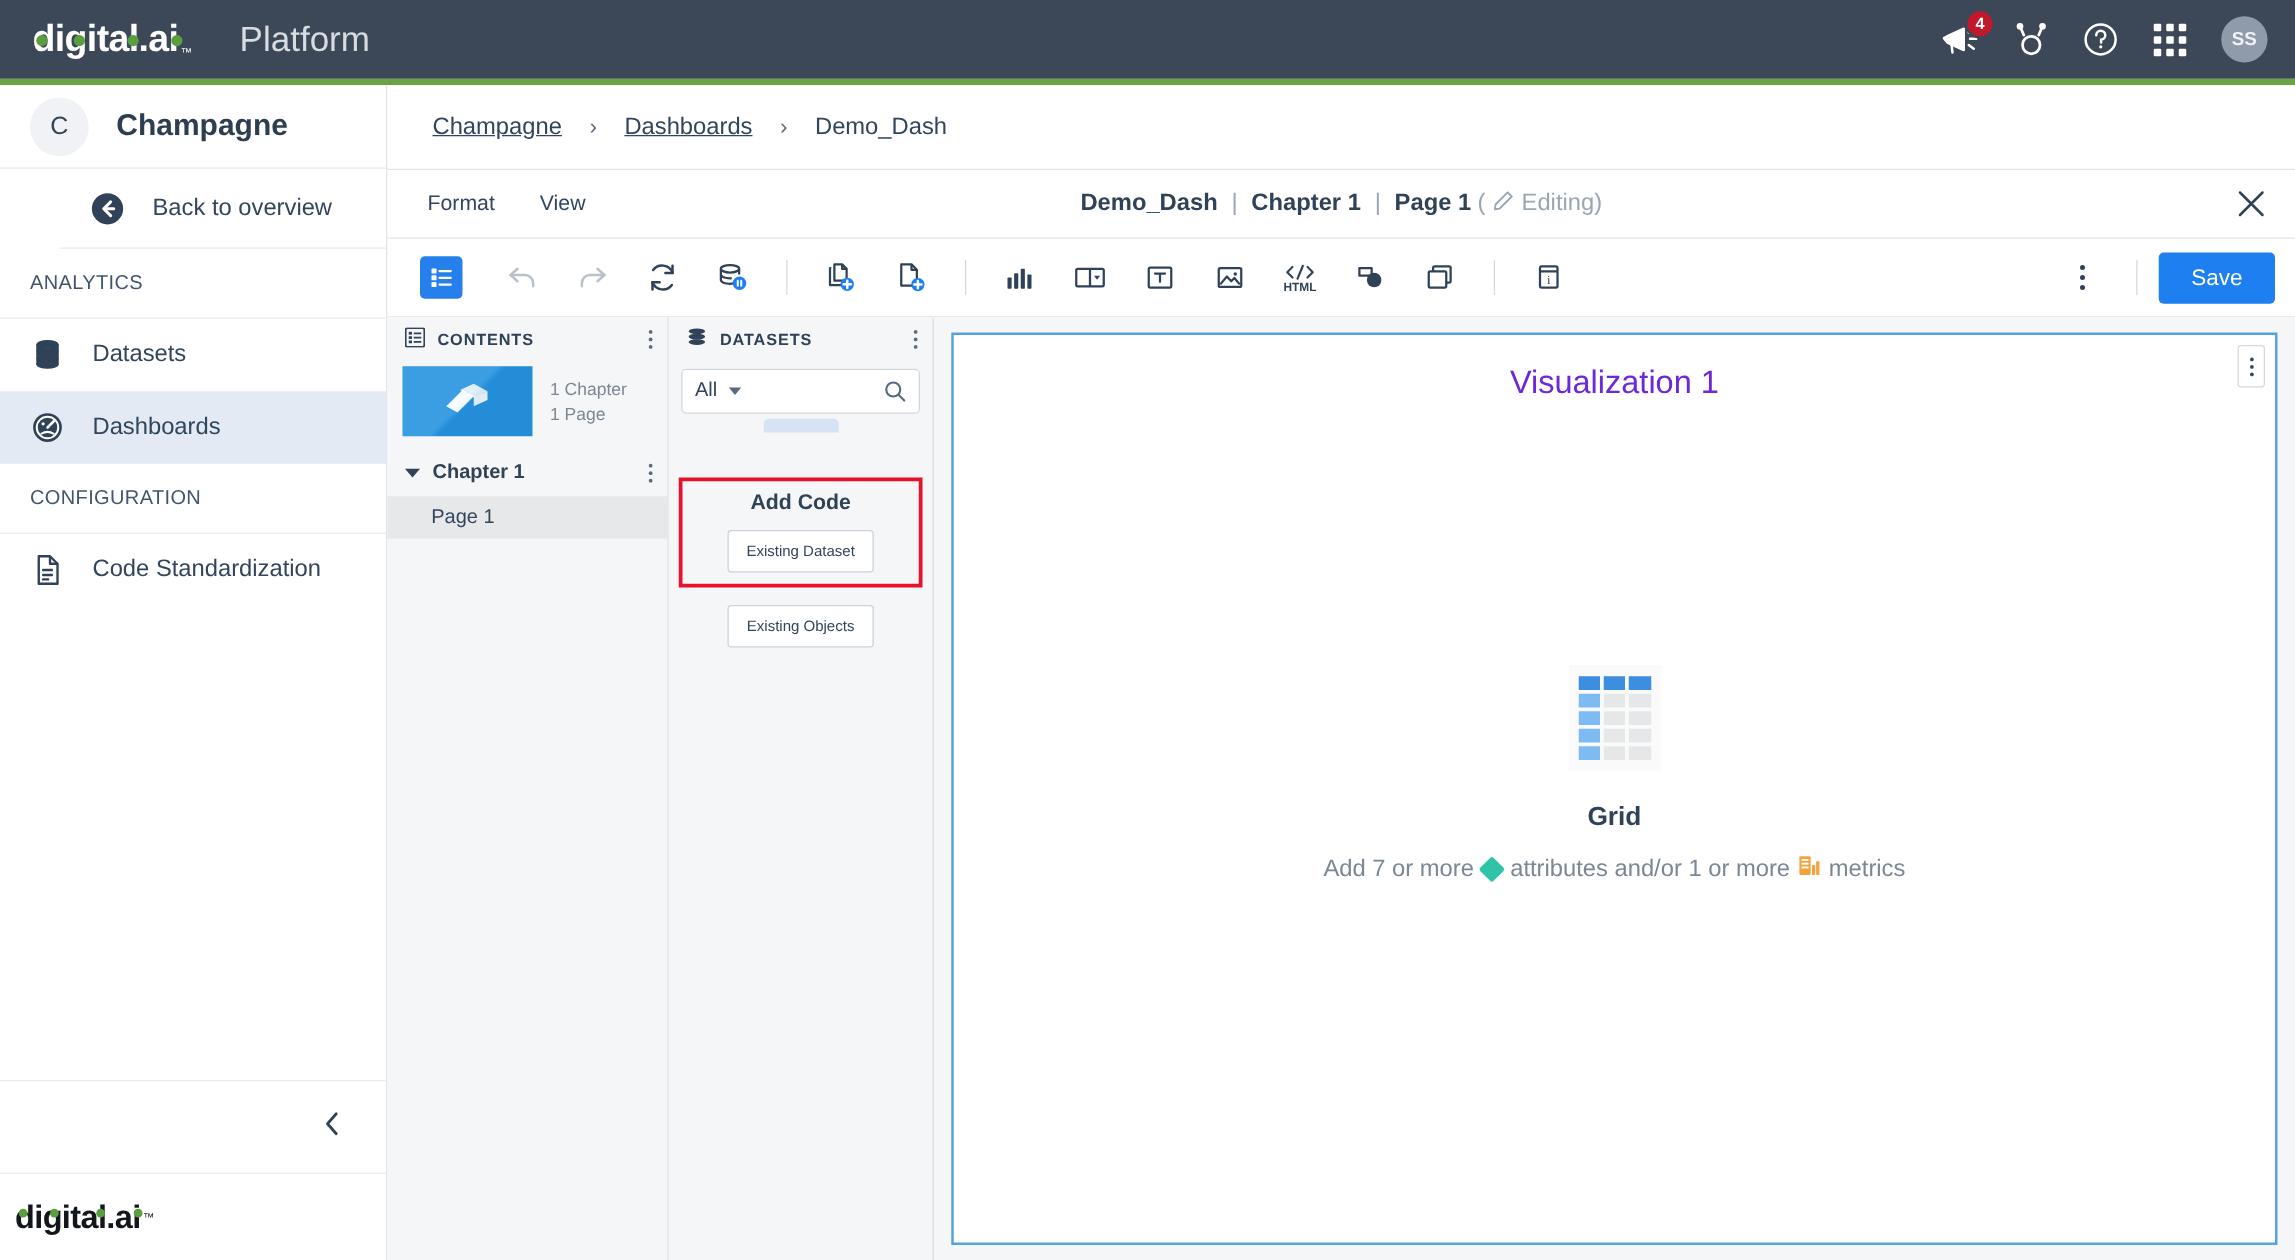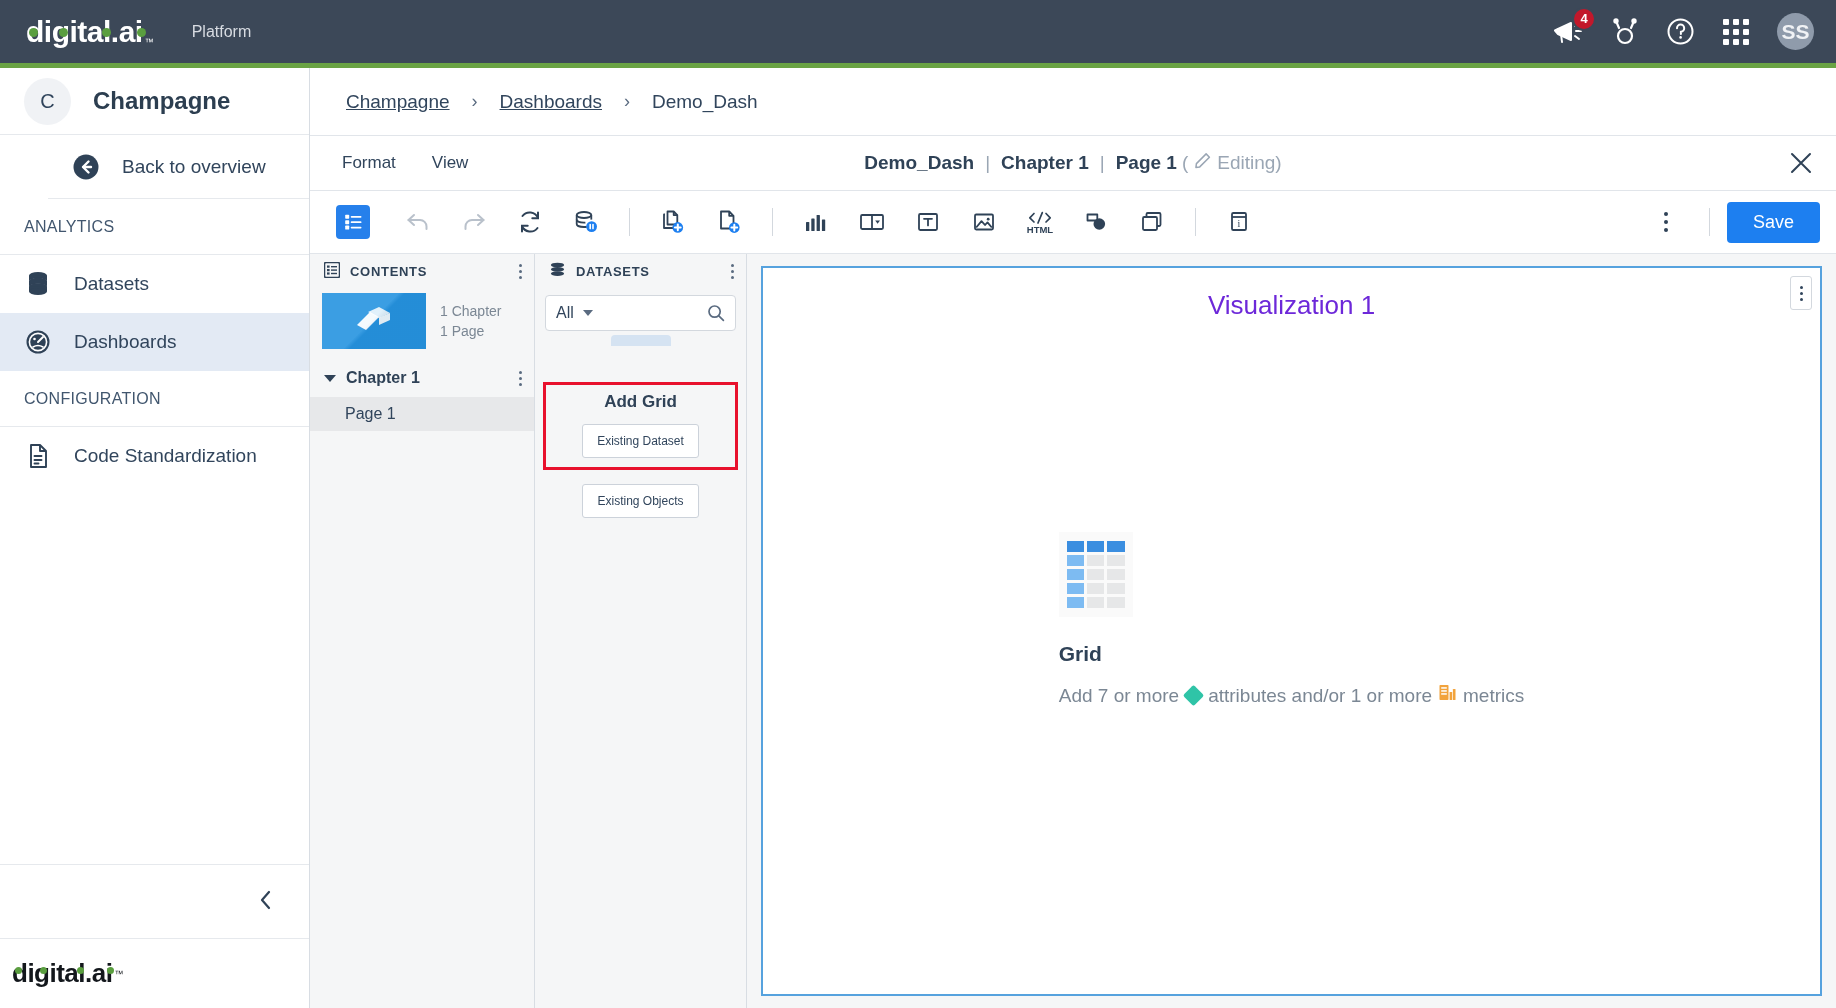--- a/index.html
+++ b/index.html
@@ -17,33 +17,33 @@
     padding:0 22px 0 26px; position:relative;
   }
   .brand-logo{ display:flex; align-items:flex-end; }
   .logo-text{
     font-size:30px; font-weight:700; color:#ffffff; letter-spacing:-0.5px;
     line-height:1; position:relative;
   }
   .logo-tm{ font-size:9px; color:#ffffff; margin-left:2px; vertical-align:super; }
   .logo-dots{ position:absolute; top:0; left:0; width:100%; height:100%; pointer-events:none;}
   .logo-dot{ position:absolute; width:9px; height:9px; border-radius:50%; background:#5a9e3f; }
-  .platform-text{ margin-left:38px; font-size:16px; color:#d8dce2; font-weight:400; }
+  .platform-text{ margin-left:38px; font-size:28px; color:#d8dce2; font-weight:400; }
   .topbar-right{ margin-left:auto; display:flex; align-items:center; gap:28px; }
   .tb-icon{ position:relative; color:#ffffff; display:flex; align-items:center; justify-content:center; cursor:pointer; }
   .badge{
     position:absolute; top:-12px; right:-12px; background:#c2182b; color:#fff;
     border-radius:50%; width:24px; height:24px; font-size:13px; font-weight:700;
     display:flex; align-items:center; justify-content:center; border:2px solid #3c4858;
   }
   .apps-grid{ display:grid; grid-template-columns:repeat(3,6px); grid-template-rows:repeat(3,6px); gap:4px; }
   .apps-grid i{ background:#fff; border-radius:1px; display:block; width:6px; height:6px;}
   .avatar-ss{
     width:37px; height:37px; border-radius:50%; background:#8f9bab; color:#f0f2f5;
-    display:flex; align-items:center; justify-content:center; font-size:21px; font-weight:700;
+    display:flex; align-items:center; justify-content:center; font-size:15px; font-weight:700;
   }
   .green-strip{ height:5px; background:#6aa344; }
 
   
   .shell{ display:flex; height:940px; }
 
   
   .sidebar{
     width:310px; background:#ffffff; border-right:1px solid #d8dde3;
     display:flex; flex-direction:column; flex:none;
@@ -183,21 +183,21 @@
   .viz{
     width:100%; height:100%; background:#fff; border:2px solid #56a2de;
     position:relative; display:flex; flex-direction:column; align-items:center;
   }
   .viz-kebab{
     position:absolute; top:8px; right:8px; width:22px; height:34px; border:1px solid #d3d8de;
     border-radius:3px; display:flex; align-items:center; justify-content:center; cursor:pointer; background:#fff;
   }
   .viz-title{ font-size:26px; color:#6d28d9; margin-top:22px; }
   .viz-center{
-    flex:1; display:flex; flex-direction:column; justify-content:center;
+    flex:1; display:flex; flex-direction:column; align-items:center; justify-content:center;
     transform:translateY(-38px);
   }
   .grid-icon{
     width:74px; height:85px; background:#fafafa; padding:9px 8px;
     display:grid; grid-template-columns:repeat(3,1fr); grid-template-rows:repeat(5,1fr);
     gap:3px;
   }
   .grid-icon i{ display:block; }
   .gi-head{ background:#3b8ee0; }
   .gi-first{ background:#7dbbf2; }
@@ -629,21 +629,21 @@
             <svg width="18" height="18" viewBox="0 0 18 18" fill="none" stroke="#5a6b80" stroke-width="1.7" stroke-linecap="round">
               <circle cx="7.6" cy="7.6" r="5.6"></circle>
               <path d="M11.8 11.8 L16.4 16.4"></path>
             </svg>
           </span>
         </div>
         <div class="ds-pill"></div>
 
         <div class="add-data-wrap">
           <div class="redbox"></div>
-          <div class="add-data-title">Add Grid</div>
+          <div class="add-data-title">Add Code</div>
           <button class="outline-btn">Existing Dataset</button>
         </div>
 
         <button class="outline-btn objects">Existing Objects</button>
       </div>
 
       <div class="canvas">
         <div class="viz">
 
           <div class="viz-kebab">

